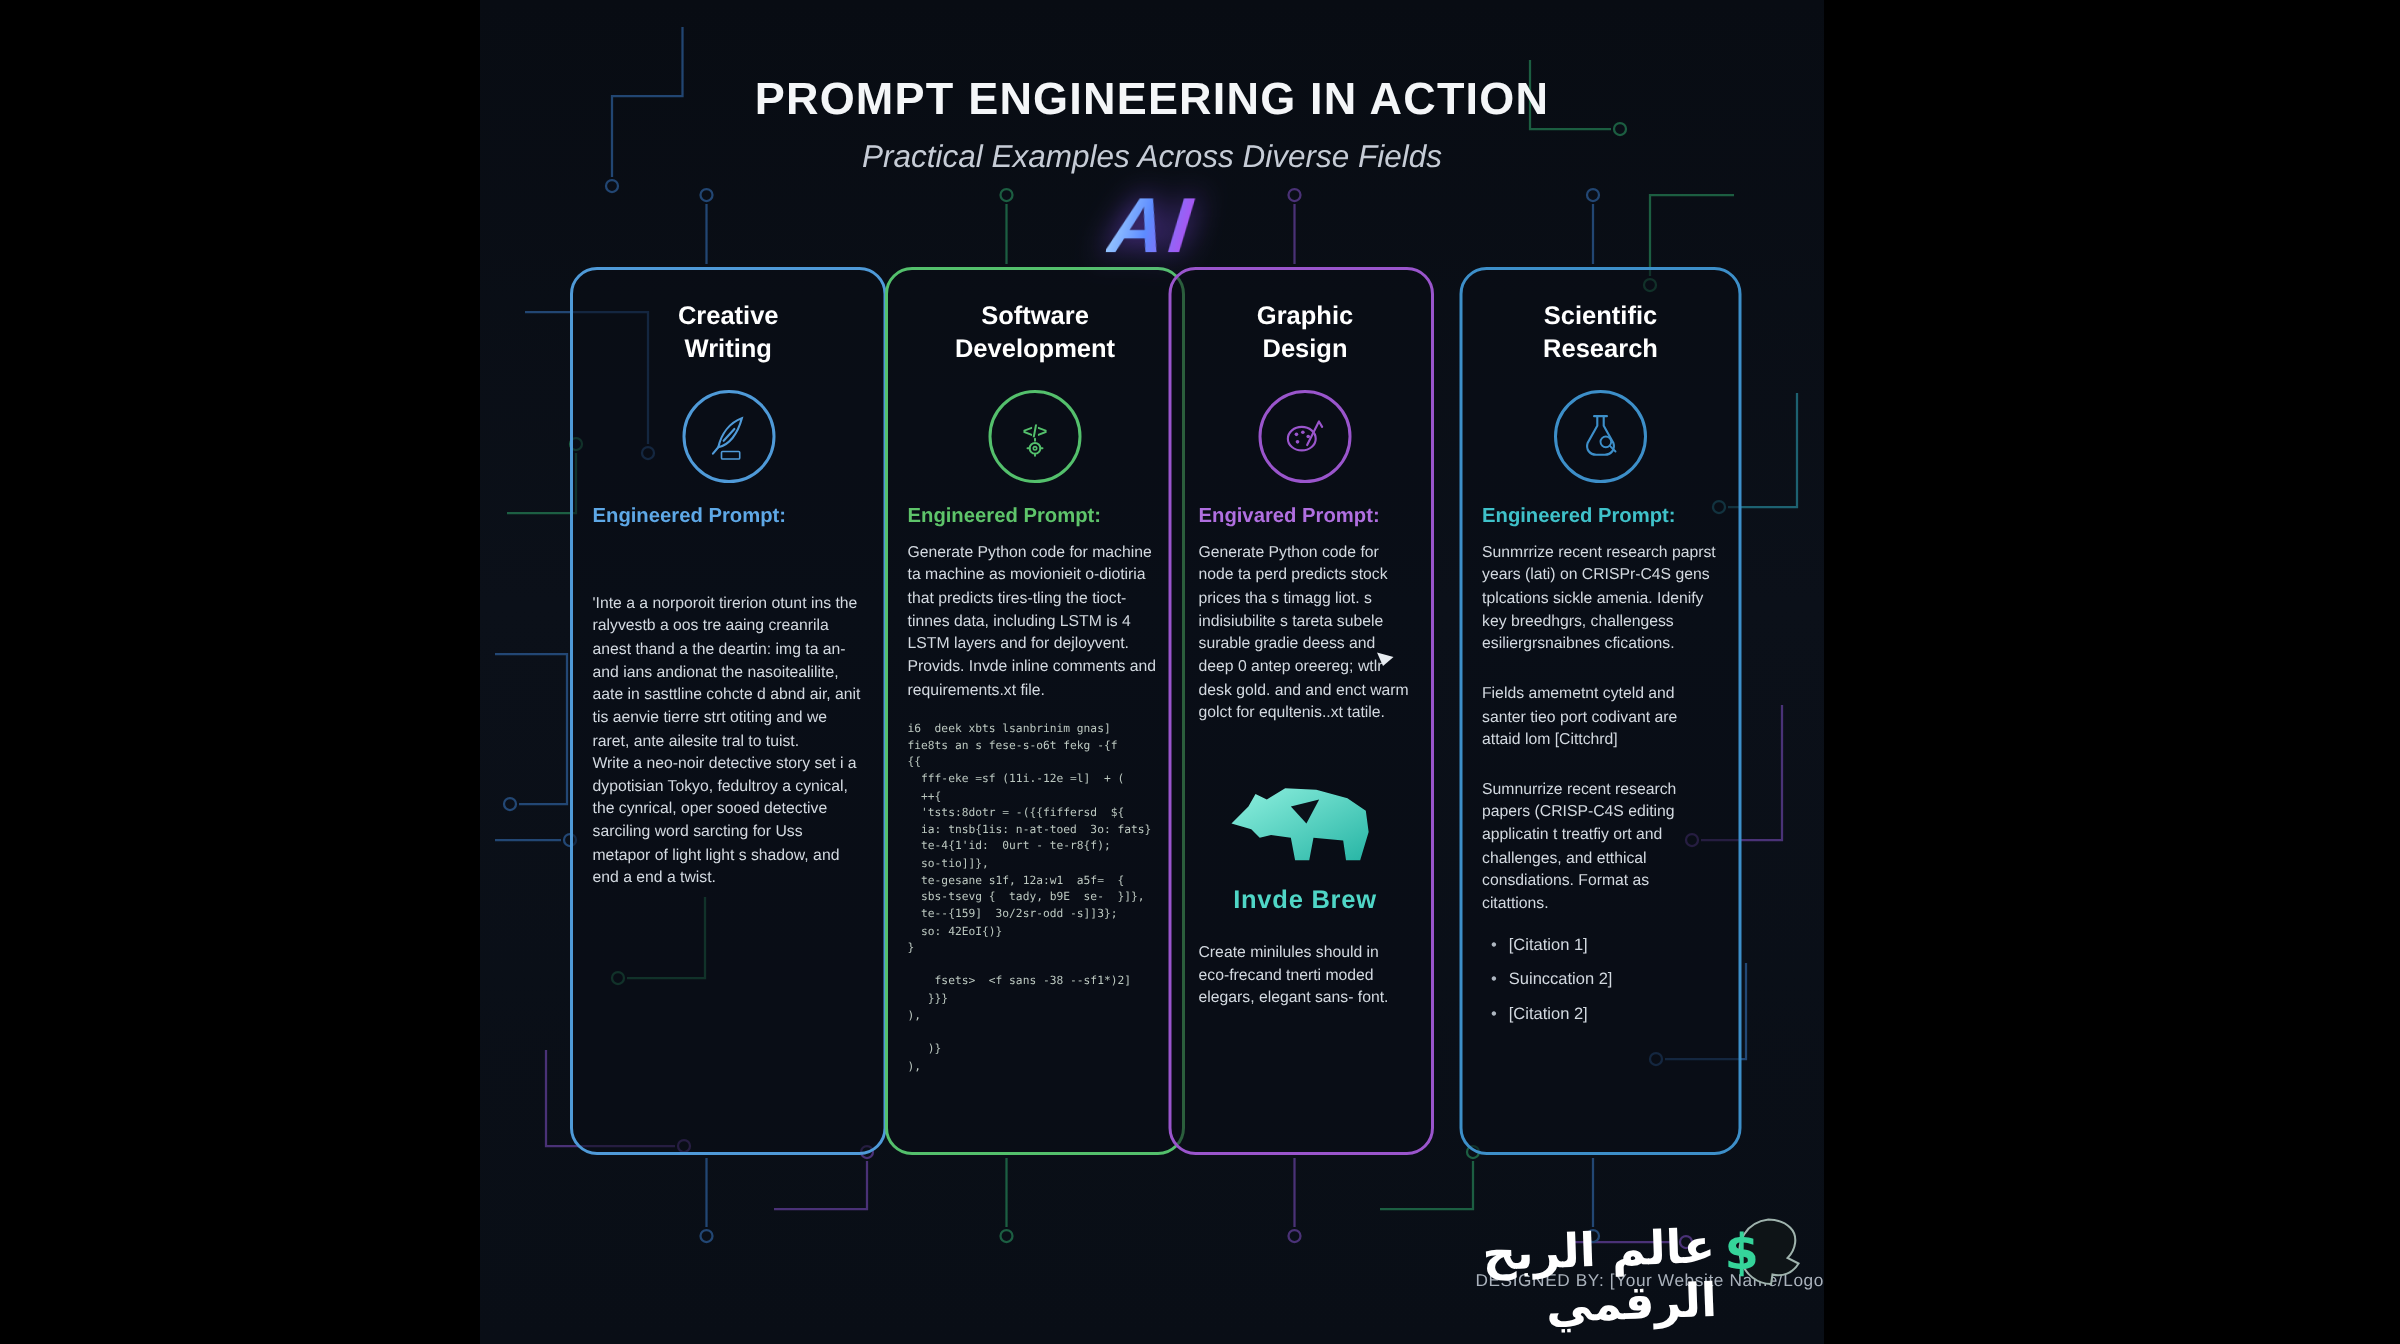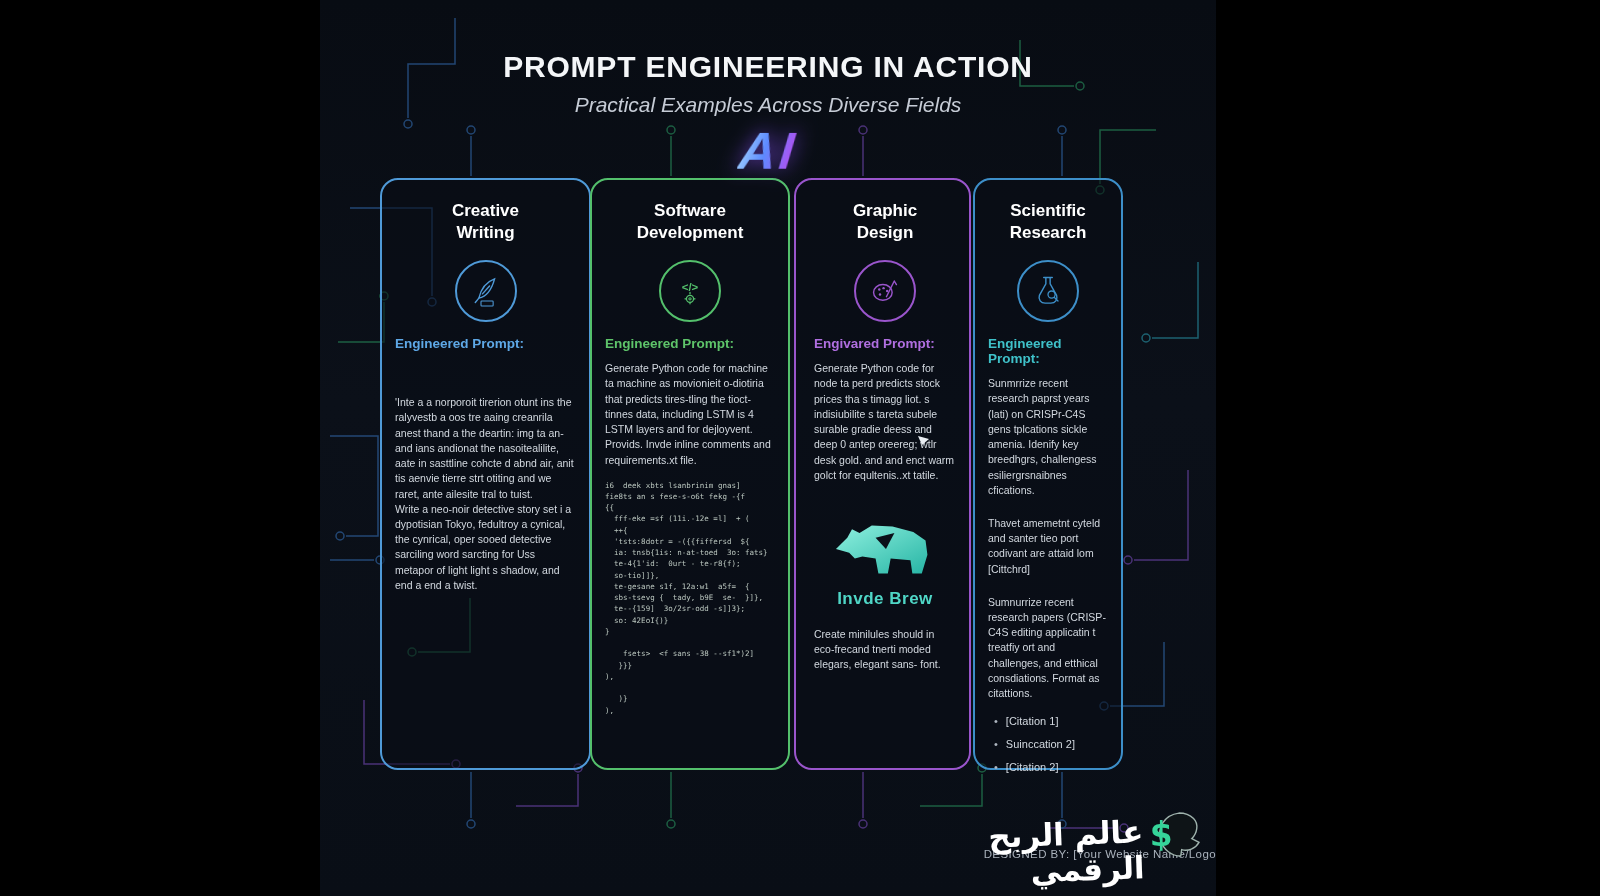--- a/index.html
+++ b/index.html
@@ -177,21 +177,21 @@
 }
 
     fsets&gt;  &lt;f sans -38 --sf1*)2]
    }}}
 ),
 
    )}
 ),</div>
   </div>
 
-  <div class="card c-purple" style="left:474px;width:177px;padding-left:18px;">
+  <div class="card c-purple" style="left:459px;width:177px;padding-left:18px;">
     <div class="card-title">Graphic Design</div>
     <div class="icon-wrap" style="border-color:#9a55cc;color:#9a55cc;">
       <svg width="40" height="40" viewBox="0 0 56 56" fill="none" stroke="currentColor" stroke-width="2" stroke-linecap="round">
         <ellipse cx="25" cy="30" rx="13" ry="11"></ellipse>
         <circle cx="20" cy="26" r="1.7" fill="currentColor" stroke="none"></circle>
         <circle cx="26" cy="24" r="1.7" fill="currentColor" stroke="none"></circle>
         <circle cx="31" cy="28" r="1.7" fill="currentColor" stroke="none"></circle>
         <circle cx="21" cy="33" r="1.7" fill="currentColor" stroke="none"></circle>
         <path d="M41 14 L30 36 M41 14 L44 19"></path>
       </svg>
@@ -207,32 +207,32 @@
           </linearGradient>
         </defs>
         <polygon points="8,34 20,22 25,13 33,17 46,9 68,10 90,16 103,25 105,40 99,60 89,60 87,46 66,44 63,60 53,60 50,44 36,42 28,44 22,38" fill="url(#bearGrad)"></polygon>
         <polygon points="50,22 70,17 61,34" fill="#0b1019"></polygon>
       </svg>
     </div>
     <div class="brew-name">Invde Brew</div>
     <div class="body-text gap-md">Create minilules should in eco-frecand tnerti moded elegars, elegant sans- font.</div>
   </div>
 
-  <div class="card c-teal" style="left:653px;width:150px;">
+  <div class="card c-teal" style="left:653px;width:188px;">
     <div class="card-title">Scientific Research</div>
     <div class="icon-wrap" style="border-color:#3d8fc9;color:#3d8fc9;">
       <svg width="40" height="40" viewBox="0 0 56 56" fill="none" stroke="currentColor" stroke-width="2" stroke-linecap="round">
         <path d="M22 9 h12 M25 9 v9 L16 34 c-2 6 2 11 8 11 h8 c6 0 10 -5 8 -11 L31 18 V9"></path>
         <circle cx="33" cy="33" r="5" stroke-width="1.8"></circle>
         <path d="M37 37 l5 5" stroke-width="1.8"></path>
       </svg>
     </div>
     <div class="prompt-label accent">Engineered Prompt:</div>
     <div class="body-text">Sunmrrize recent research paprst years (lati) on CRISPr-C4S gens tplcations sickle amenia. Idenify key breedhgrs, challengess esiliergrsnaibnes cfications.</div>
-    <div class="body-text gap-md">Thavet amemetnt cyteld and santer tieo port codivant are attaid lom [Cittchrd]</div>
+    <div class="body-text gap-md">Fields amemetnt cyteld and santer tieo port codivant are attaid lom [Cittchrd]</div>
     <div class="body-text gap-md">Sumnurrize recent research papers (CRISP-C4S editing applicatin t treatfiy ort and challenges, and etthical consdiations. Format as citattions.</div>
     <ul class="cites">
       <li>[Citation 1]</li>
       <li>Suinccation 2]</li>
       <li>[Citation 2]</li>
     </ul>
   </div>
 
   <div class="cursor">
     <svg width="12" height="12" viewBox="0 0 12 12">

